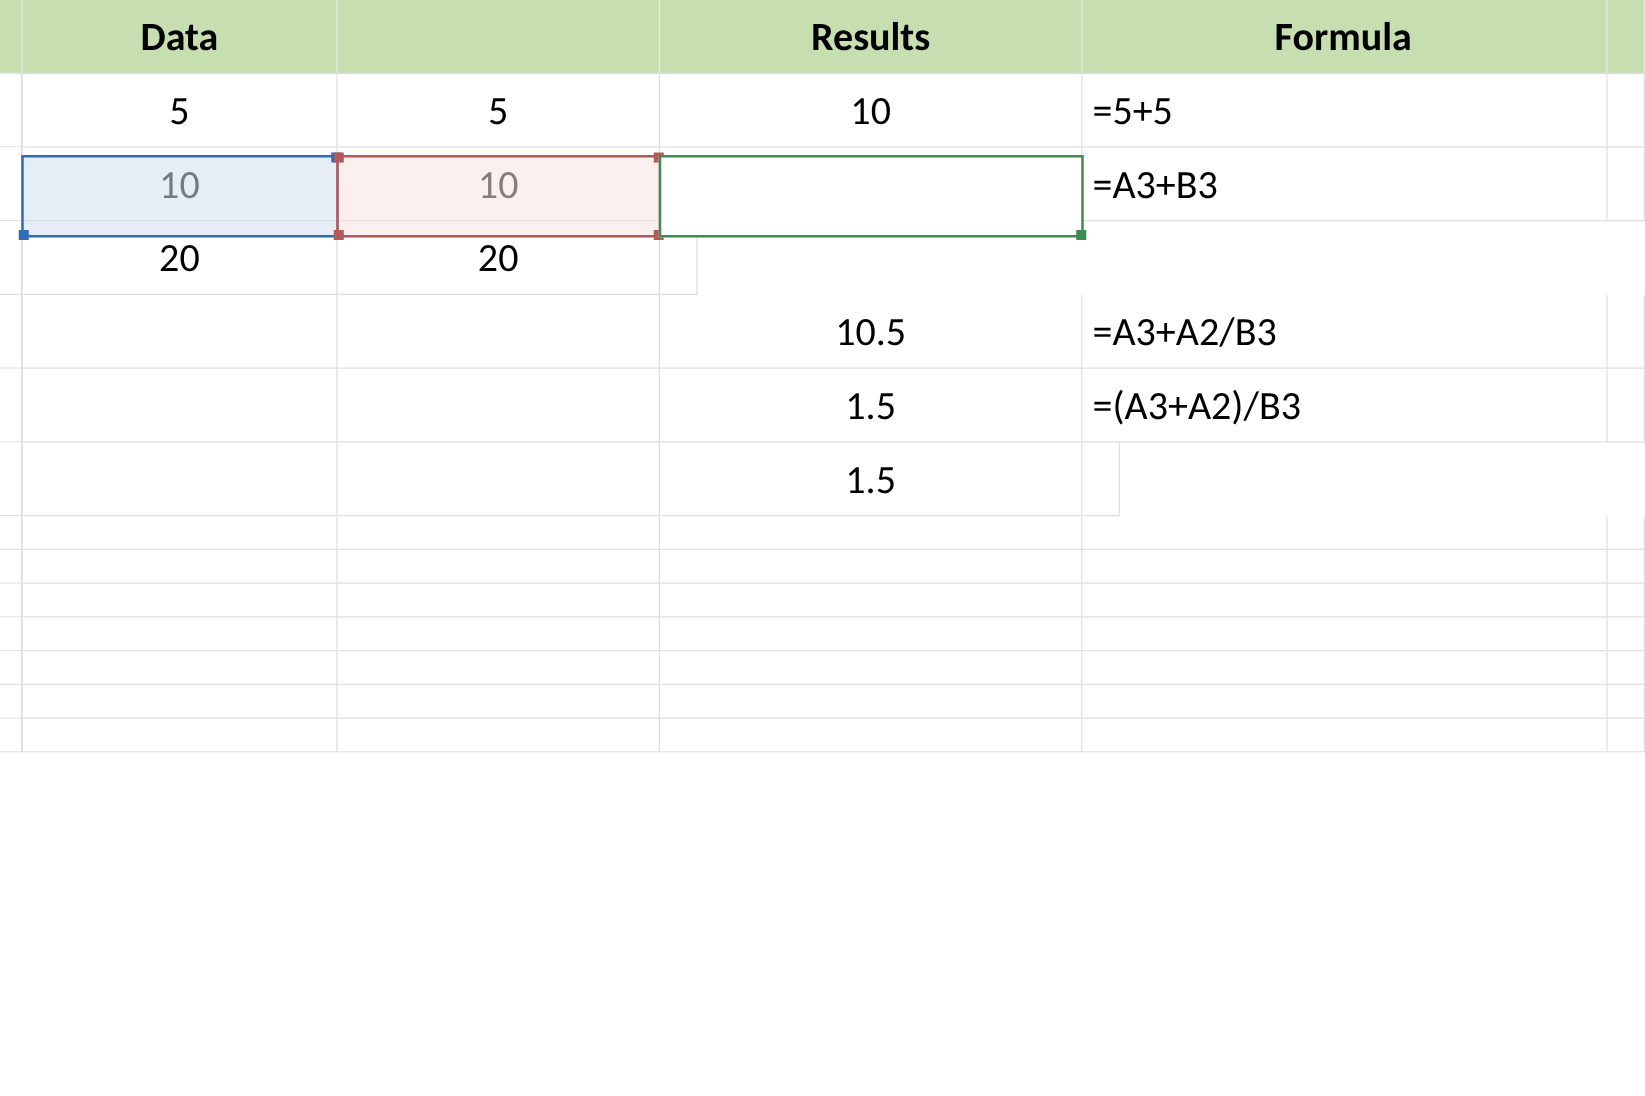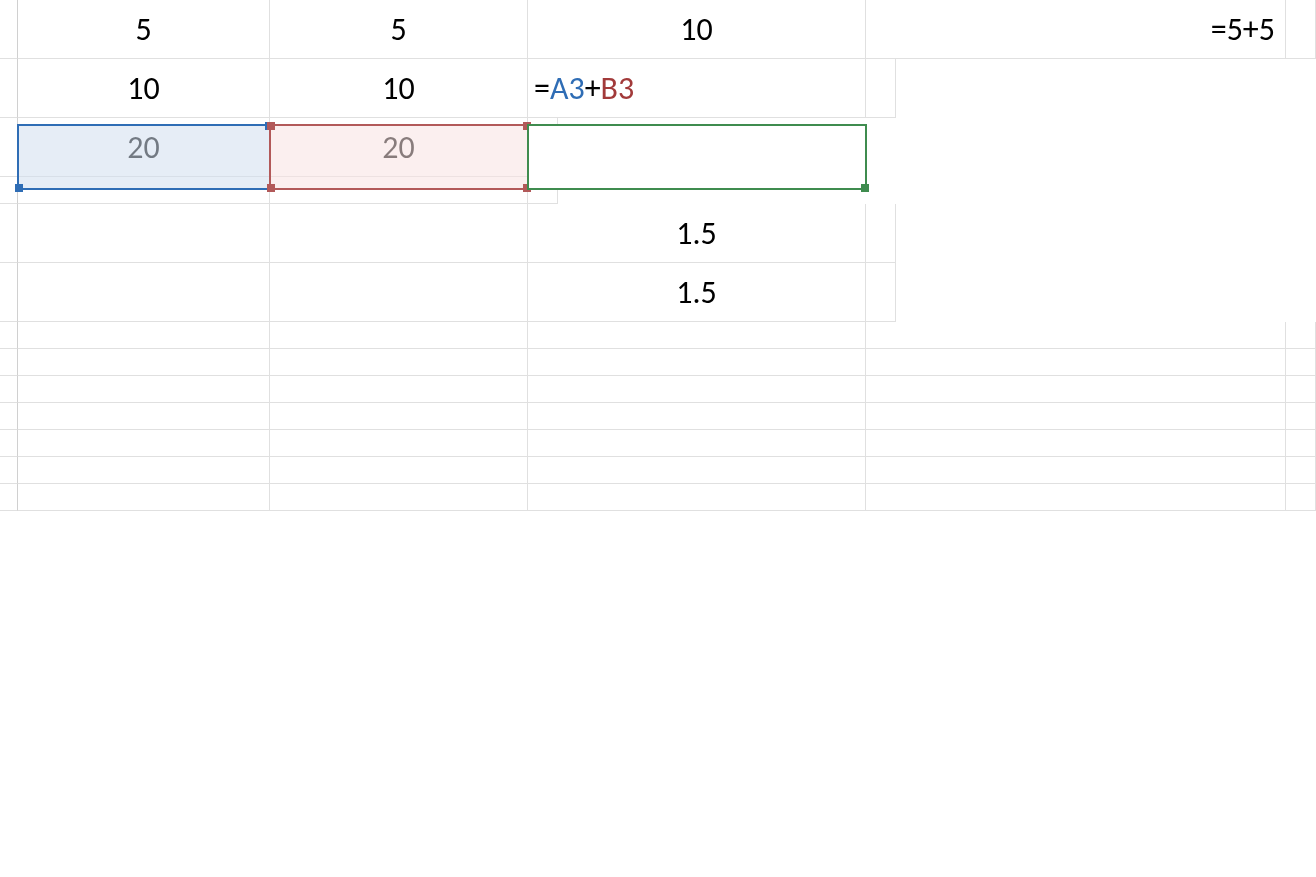--- a/index.html
+++ b/index.html
@@ -28,21 +28,21 @@
   }
   .gutter {
     flex: 0 0 18px;
     border-right: 1px solid #d0d0d0;
     border-bottom: 1px solid #e0e0e0;
     background: #fff;
   }
   .c-a { flex: 0 0 252px; text-align: center; }
   .c-b { flex: 0 0 258px; text-align: center; }
   .c-c { flex: 0 0 338px; text-align: center; }
-  .c-d { flex: 0 0 420px; text-align: right; padding-left: 8px; }
+  .c-d { flex: 0 0 420px; text-align: left; padding-left: 8px; }
   .c-e { flex: 0 0 30px; }
   .hdr .cell {
     background: #c7deb1;
     font-weight: 700;
     text-align: center;
     border-right: 1px solid #e8e8e8;
     border-bottom: 1px solid #d8d8d8;
   }
   .hdr .c-d { text-align: center; }
   .hdr .gutter { background: #c7deb1; border-right: 1px solid #e8e8e8; }
@@ -98,59 +98,71 @@
   .eq  { color: #000; }
   .refA { color: #2f6db5; }
   .plus { color: #000; }
   .refB { color: #a23a3a; }
 </style>
 </head>
 <body>
 
 <div class="sheet">
 
+  <div class="row hdr">
+    <div class="gutter"></div>
+    <div class="cell c-a">Data</div>
+    <div class="cell c-b"></div>
+    <div class="cell c-c">Results</div>
+    <div class="cell c-d">Formula</div>
+    <div class="cell c-e"></div>
+  </div>
 
   <div class="row">
     <div class="gutter"></div>
     <div class="cell c-a">5</div>
     <div class="cell c-b">5</div>
     <div class="cell c-c">10</div>
     <div class="cell c-d">=5+5</div>
     <div class="cell c-e"></div>
   </div>
 
   <div class="row editing-row">
     <div class="gutter"></div>
     <div class="cell c-a">10</div>
     <div class="cell c-b">10</div>
     <div class="cell c-c">
       <span class="eq">=</span><span class="refA">A3</span><span class="plus">+</span><span class="refB">B3</span>
     </div>
+    <div class="cell c-d">=A3+B3</div>
     <div class="cell c-e"></div>
   </div>
 
   <div class="row">
     <div class="gutter"></div>
     <div class="cell c-a">20</div>
     <div class="cell c-b">20</div>
     <div class="cell c-e"></div>
   </div>
 
   <div class="row">
     <div class="gutter"></div>
     <div class="cell c-a"></div>
     <div class="cell c-b"></div>
+    <div class="cell c-c">10.5</div>
+    <div class="cell c-d">=A3+A2/B3</div>
     <div class="cell c-e"></div>
   </div>
 
   <div class="row">
     <div class="gutter"></div>
     <div class="cell c-a"></div>
     <div class="cell c-b"></div>
     <div class="cell c-c">1.5</div>
+    <div class="cell c-d">=(A3+A2)/B3</div>
     <div class="cell c-e"></div>
   </div>
 
   <div class="row">
     <div class="gutter"></div>
     <div class="cell c-a"></div>
     <div class="cell c-b"></div>
     <div class="cell c-c">1.5</div>
     <div class="cell c-e"></div>
   </div>

